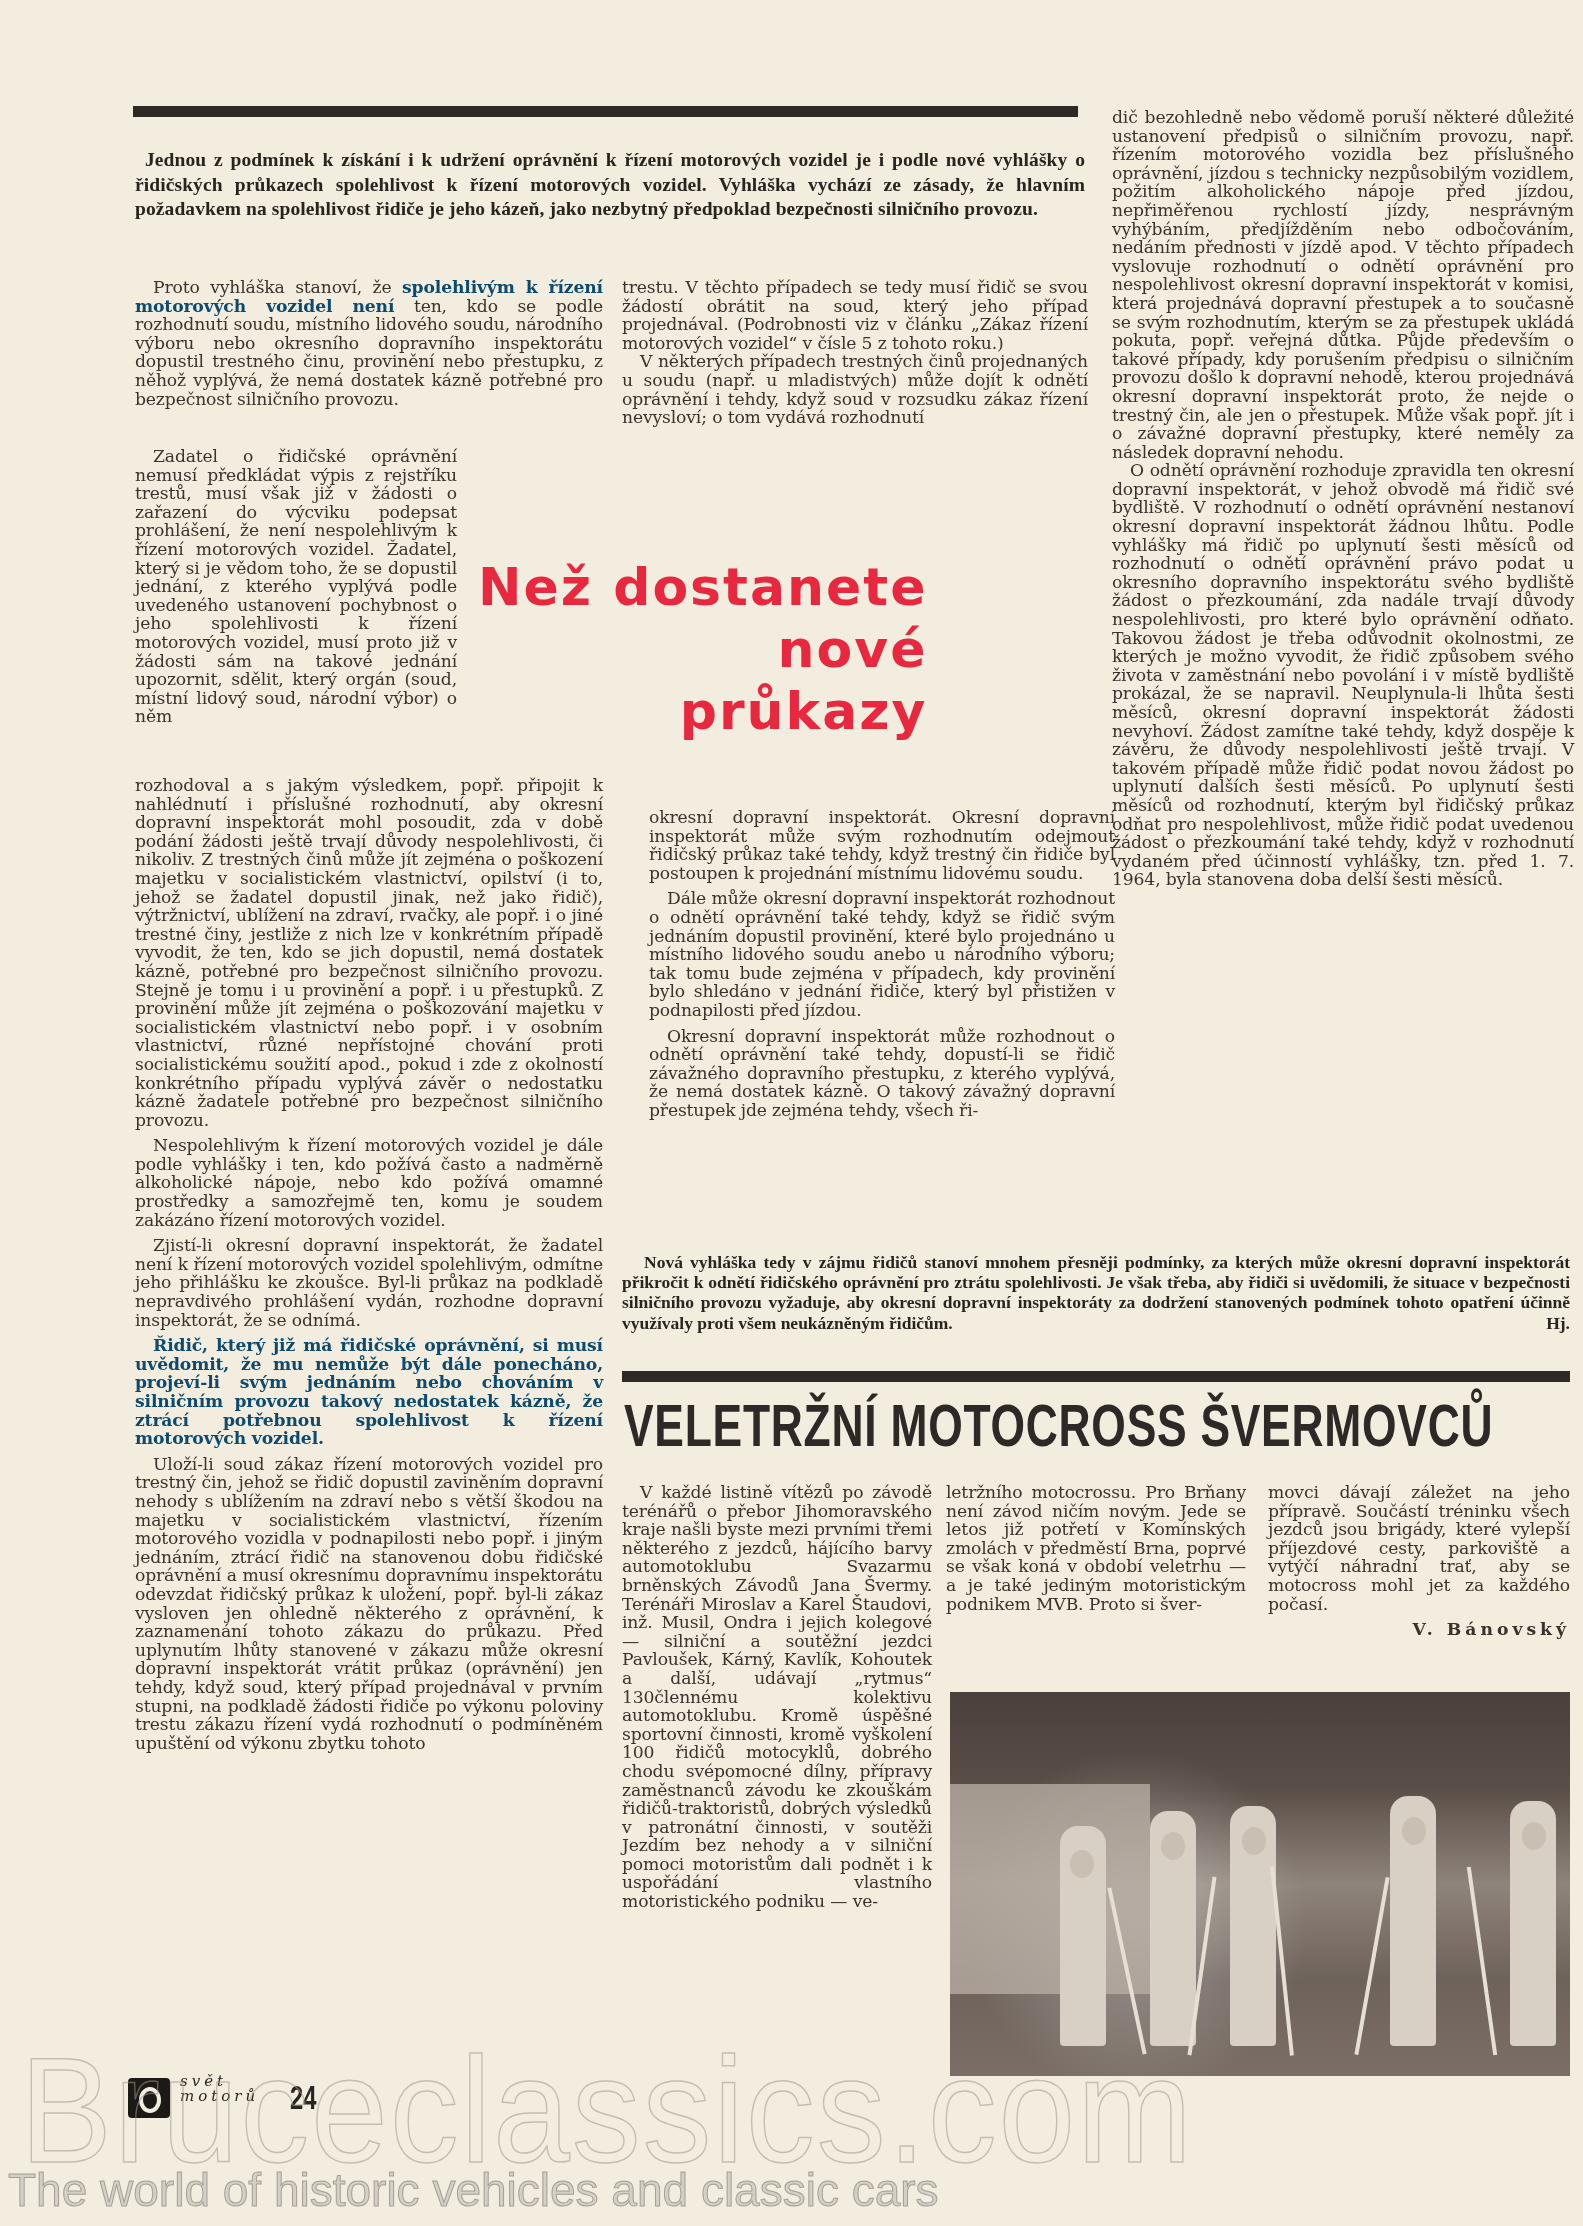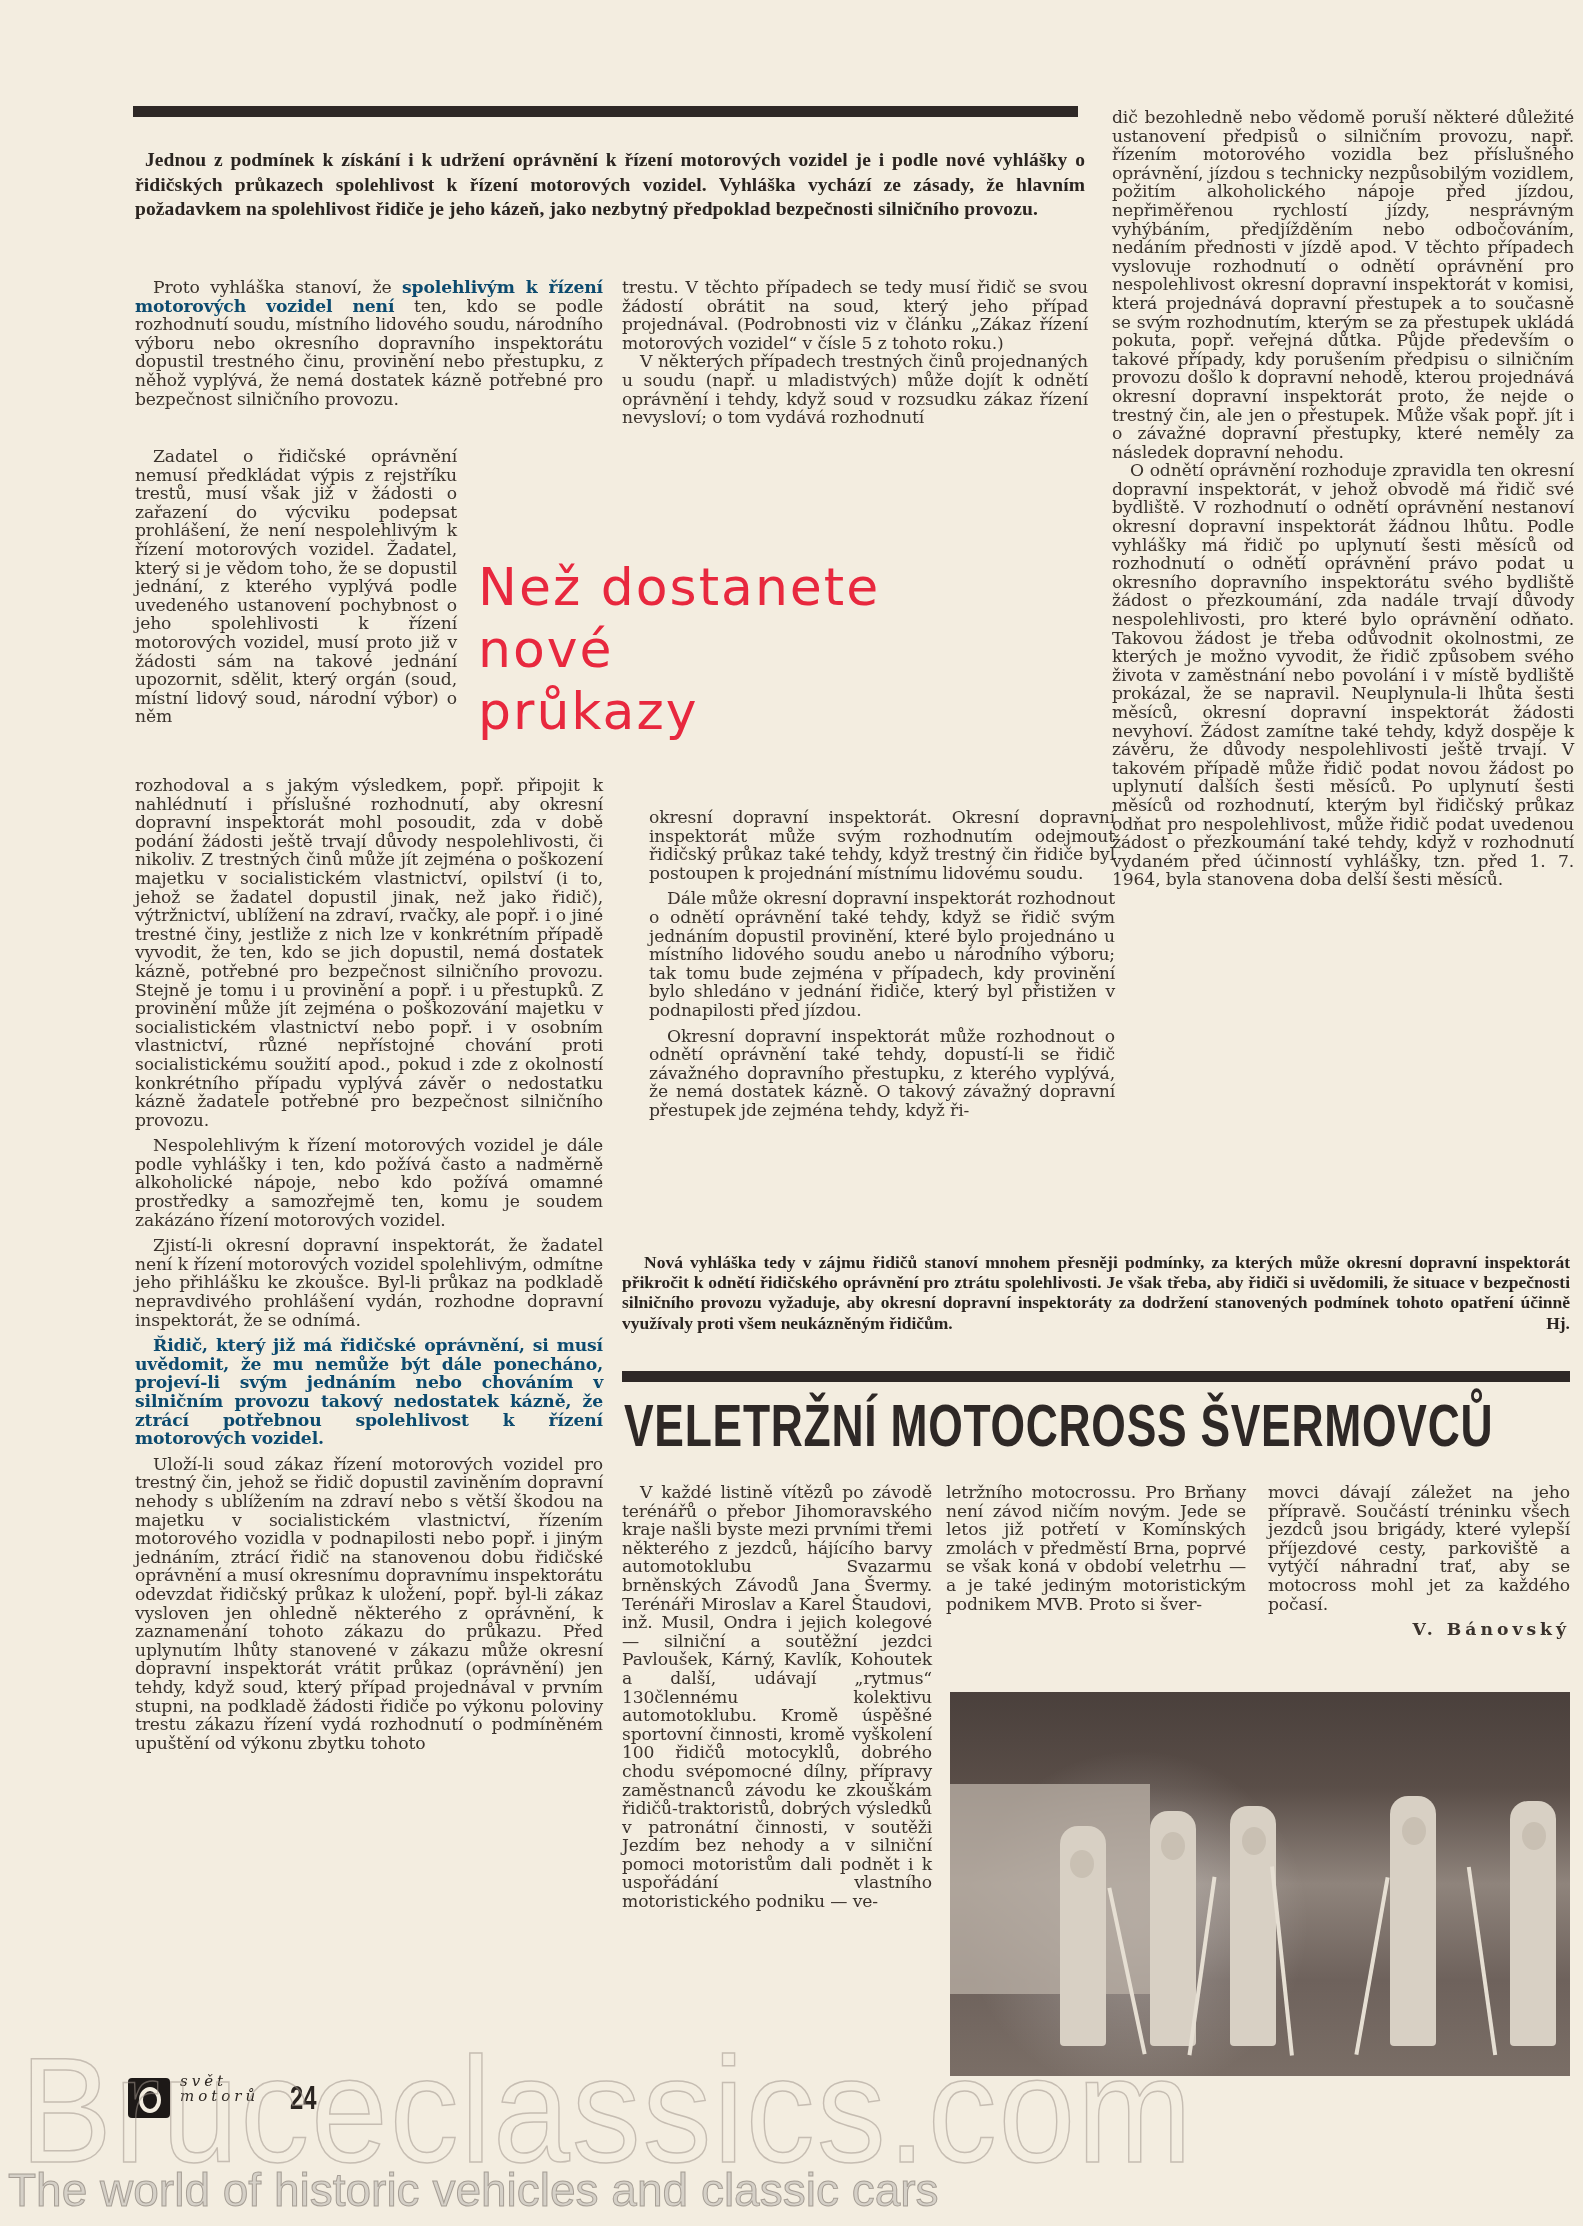--- a/index.html
+++ b/index.html
@@ -24,22 +24,22 @@
     position: absolute; font-size: 17.2px; line-height: 18.6px;
     text-align: justify; hyphens: manual; color: #3a322c;
     letter-spacing: -0.15px;
   }
   .col p { margin: 0 0 7px 0; text-indent: 18px; }
   .col p.tight { margin-bottom: 0; }
   .col b { color: #0c4a6e; }
   .col .cont { text-indent: 0; }
   .headline-red {
     position: absolute; left: 478px; top: 556px;
-    font-family: "DejaVu Sans", sans-serif; font-weight: normal;
-    color: #e8283e; font-size: 52px; line-height: 62px; letter-spacing: 2px;
+    font-family: "DejaVu Sans", sans-serif; font-weight: bold;
+    color: #e8283e; font-size: 52px; line-height: 62px; letter-spacing: 2px; text-align: right;
   }
   .headline-red div { white-space: nowrap; }
   .summary {
     position: absolute; left: 622px; top: 1252px; width: 948px;
     font-family: "Liberation Serif", serif; font-weight: bold;
     font-size: 17.5px; line-height: 20.2px; text-align: justify;
     color: #2a2420;
   }
   .summary p { margin: 0; text-indent: 22px; }
   .summary .sig { float: right; }
@@ -131,21 +131,21 @@
   <div>průkazy</div>
 </div>
 
 <div class="col" style="left:622px; top:278px; width:466px;">
   <p class="tight cont">trestu. V těchto případech se tedy musí řidič se svou žádostí obrátit na soud, který jeho případ projednával. (Podrobnosti viz v článku „Zákaz řízení motorových vozidel“ v čísle 5 z tohoto roku.)</p>
   <p>V některých případech trestných činů projednaných u soudu (např. u mladistvých) může dojít k odnětí oprávnění i tehdy, když soud v rozsudku zákaz řízení nevysloví; o tom vydává rozhodnutí</p>
 </div>
 <div class="col" style="left:622px; top:808px; width:466px;margin-left:27px;">
   <p class="cont">okresní dopravní inspektorát. Okresní dopravní inspektorát může svým rozhodnutím odejmout řidičský průkaz také tehdy, když trestný čin řidiče byl postoupen k projednání místnímu lidovému soudu.</p>
   <p>Dále může okresní dopravní inspektorát rozhodnout o odnětí oprávnění také tehdy, když se řidič svým jednáním dopustil provinění, které bylo projednáno u místního lidového soudu anebo u národního výboru; tak tomu bude zejména v případech, kdy provinění bylo shledáno v jednání řidiče, který byl přistižen v podnapilosti před jízdou.</p>
-  <p>Okresní dopravní inspektorát může rozhodnout o odnětí oprávnění také tehdy, dopustí-li se řidič závažného dopravního přestupku, z kterého vyplývá, že nemá dostatek kázně. O takový závažný dopravní přestupek jde zejména tehdy, když ři-</p>
+  <p>Okresní dopravní inspektorát může rozhodnout o odnětí oprávnění také tehdy, dopustí-li se řidič závažného dopravního přestupku, z kterého vyplývá, že nemá dostatek kázně. O takový závažný dopravní přestupek jde zejména tehdy, všech ři-</p>
 </div>
 
 <div class="col" style="left:1112px; top:108px; width:462px;">
   <p class="tight cont">dič bezohledně nebo vědomě poruší některé důležité ustanovení předpisů o silničním provozu, např. řízením motorového vozidla bez příslušného oprávnění, jízdou s technicky nezpůsobilým vozidlem, požitím alkoholického nápoje před jízdou, nepřiměřenou rychlostí jízdy, nesprávným vyhýbáním, předjížděním nebo odbočováním, nedáním přednosti v jízdě apod. V těchto případech vyslovuje rozhodnutí o odnětí oprávnění pro nespolehlivost okresní dopravní inspektorát v komisi, která projednává dopravní přestupek a to současně se svým rozhodnutím, kterým se za přestupek ukládá pokuta, popř. veřejná důtka. Půjde především o takové případy, kdy porušením předpisu o silničním provozu došlo k dopravní nehodě, kterou projednává okresní dopravní inspektorát proto, že nejde o trestný čin, ale jen o přestupek. Může však popř. jít i o závažné dopravní přestupky, které neměly za následek dopravní nehodu.</p>
   <p>O odnětí oprávnění rozhoduje zpravidla ten okresní dopravní inspektorát, v jehož obvodě má řidič své bydliště. V rozhodnutí o odnětí oprávnění nestanoví okresní dopravní inspektorát žádnou lhůtu. Podle vyhlášky má řidič po uplynutí šesti měsíců od rozhodnutí o odnětí oprávnění právo podat u okresního dopravního inspektorátu svého bydliště žádost o přezkoumání, zda nadále trvají důvody nespolehlivosti, pro které bylo oprávnění odňato. Takovou žádost je třeba odůvodnit okolnostmi, ze kterých je možno vyvodit, že řidič způsobem svého života v zaměstnání nebo povolání i v místě bydliště prokázal, že se napravil. Neuplynula-li lhůta šesti měsíců, okresní dopravní inspektorát žádosti nevyhoví. Žádost zamítne také tehdy, když dospěje k závěru, že důvody nespolehlivosti ještě trvají. V takovém případě může řidič podat novou žádost po uplynutí dalších šesti měsíců. Po uplynutí šesti měsíců od rozhodnutí, kterým byl řidičský průkaz odňat pro nespolehlivost, může řidič podat uvedenou žádost o přezkoumání také tehdy, když v rozhodnutí vydaném před účinností vyhlášky, tzn. před 1. 7. 1964, byla stanovena doba delší šesti měsíců.</p>
 </div>
 
 <div class="summary">
   <p><span>Nová vyhláška tedy v zájmu řidičů stanoví mnohem přesněji podmínky, za kterých může okresní dopravní inspektorát přikročit k odnětí řidičského oprávnění pro ztrátu spolehlivosti. Je však třeba, aby řidiči si uvědomili, že situace v bezpečnosti silničního provozu vyžaduje, aby okresní dopravní inspektoráty za dodržení stanovených podmínek tohoto opatření účinně využívaly proti všem neukázněným řidičům.</span> <span class="sig">Hj.</span></p>
 </div>

